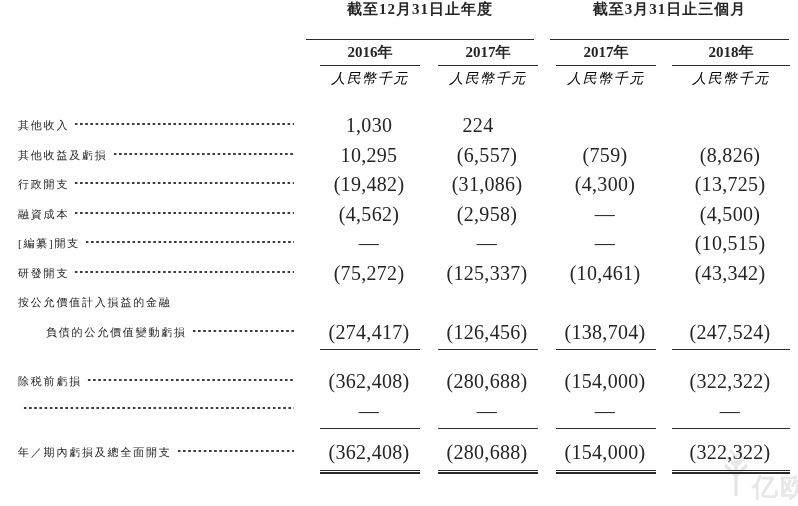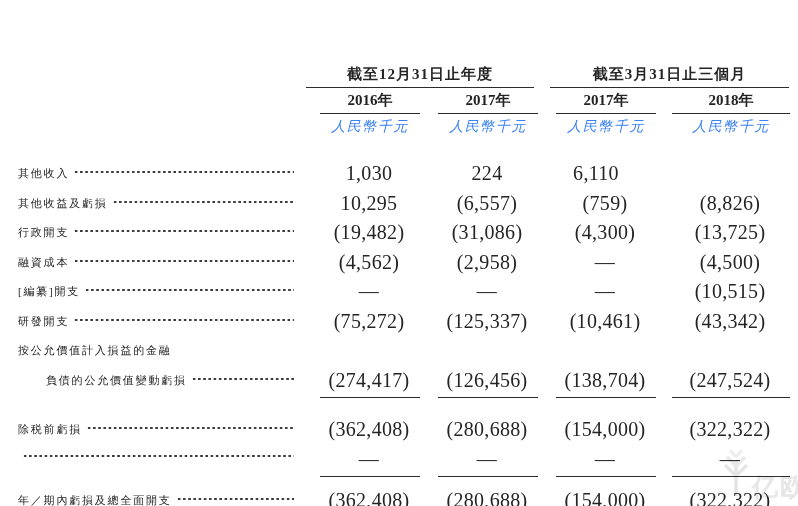--- a/index.html
+++ b/index.html
@@ -20,46 +20,45 @@
     grid-template-columns: 284px 118px 118px 118px 134px;
   }
   
   .hdr1 { padding-top: 14px; }
   .hdr1 .group {
     height: 26px;
     display: flex;
     align-items: flex-end;
     justify-content: center;
     border-bottom: 1.6px solid #2b2b2b;
-    padding-bottom: 3px;
+    padding-bottom: 20px;
     font-weight: 700;
     font-size: 15px;
     letter-spacing: 1px;
     white-space: nowrap;
-    margin-top: 48px;
   }
   .group-1 { grid-column: 2 / 4; margin: 0 4px 0 4px; }
   .group-2 { grid-column: 4 / 6; margin-left: 12px; margin-right: 1px; }
   .hdr2 .cell, .hdr3 .cell { height: 26px; display: flex; align-items: flex-end; justify-content: flex-end; }
   .ybox {
     width: 100px;
     text-align: center;
     font-weight: 700;
     font-size: 15px;
     border-bottom: 1.6px solid #2b2b2b;
     padding-bottom: 3px;
     white-space: nowrap;
   }
   .ubox {
     width: 100px;
     text-align: center;
     font-style: italic;
     font-size: 14px;
     letter-spacing: 1.5px;
-    color: #3b82f6;
+    color: #000000;
     padding-bottom: 4px;
     white-space: nowrap;
   }
   .cell:last-child .ybox, .cell:last-child .ubox,
   .cell:last-child .nbox, .cell:last-child .line { width: 118px; }
   
   .rows { margin-top: 19px; }
   .row { height: 29.5px; align-items: center; }
   .label-cell { display: flex; align-items: baseline; overflow: hidden; }
   .lbl { font-size: 11px; letter-spacing: 1.8px; white-space: nowrap; }
@@ -180,23 +179,20 @@
         <div class="label-cell">
             <span class="lbl">其他收入</span>
             <span class="leader"></span>
           </div>
         <div class="cell">
             <span class="nbox">1,030</span>
           </div>
         <div class="cell">
             <span class="nbox">224</span>
           </div>
-        <div class="cell">
-            <span class="nbox">6,110</span>
-          </div>
       </div>
 
       <div class="grid row">
         <div class="label-cell">
             <span class="lbl">其他收益及虧損</span>
             <span class="leader"></span>
           </div>
         <div class="cell">
             <span class="nbox">10,295</span>
           </div>

